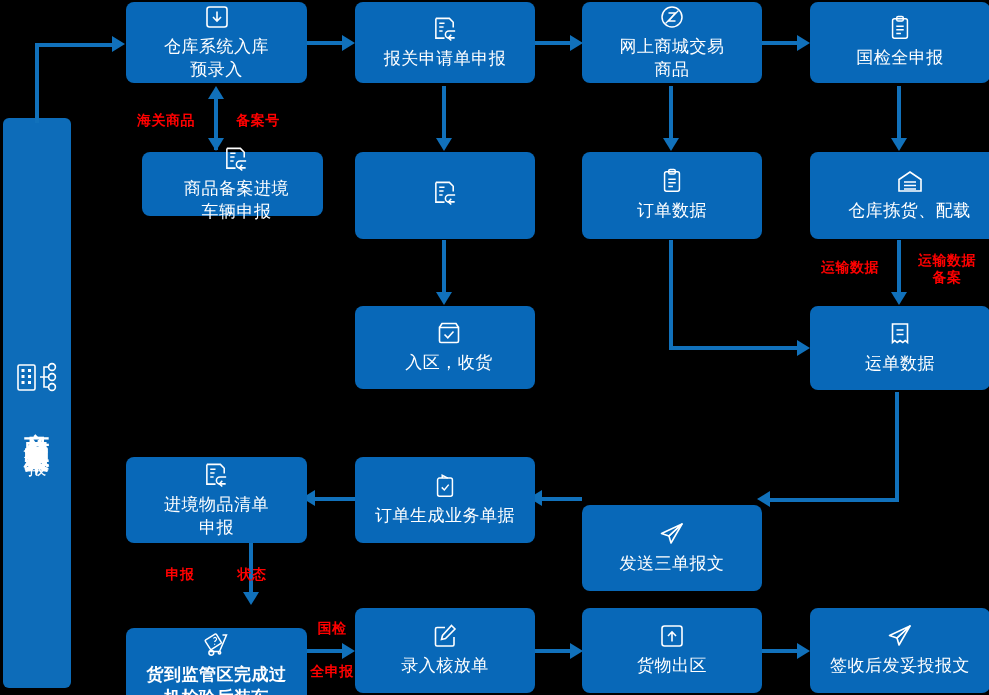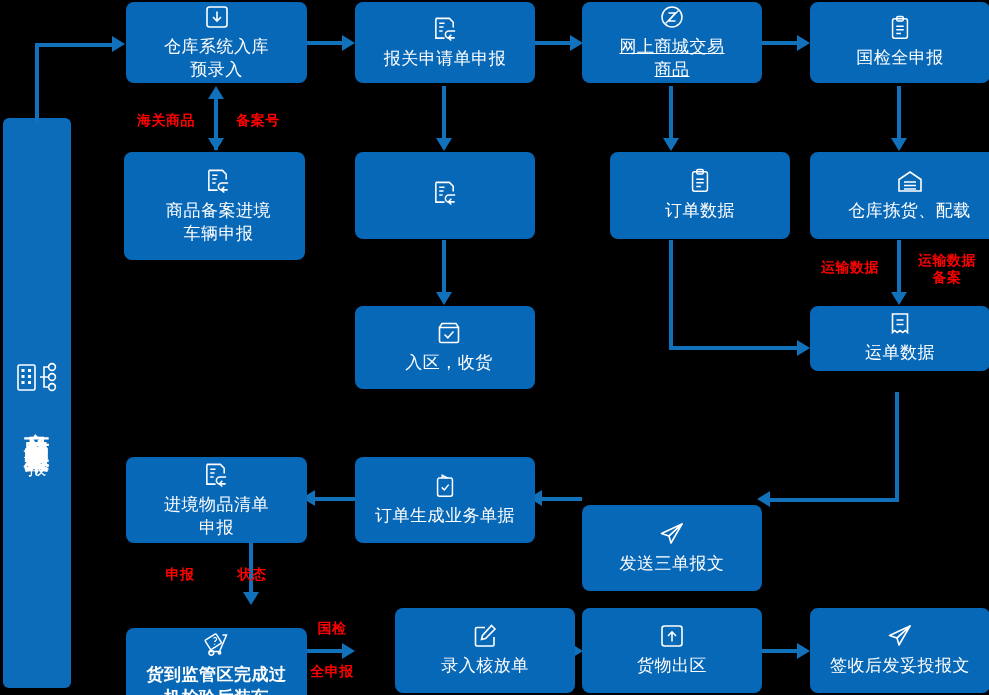--- a/index.html
+++ b/index.html
@@ -163,21 +163,21 @@
         <path d="M4 3.5 H18 L22 7.5 V13"></path>
         <path d="M4 3.5 V24 H13"></path>
         <path d="M7.5 8.5 H13 M7.5 12.5 H12 M7.5 16.5 H11"></path>
         <path d="M24 16.5 H17.5 A3.6 3.6 0 0 0 17.5 23.7 H23.5"></path>
         <path d="M20 20.5 L17 23.7 L20 26.5"></path>
       </svg>
     </span>
     <span class="n-label">报关申请单申报</span>
   </div>
 
-  <div class="node" style="left:582px;top:2px;width:180px;height:81px;text-decoration:underline;">
+  <div class="node" style="left:582px;top:2px;width:180px;height:81px;">
     <span class="n-icon">
       <svg width="26" height="26" viewBox="0 0 26 26" fill="none" stroke="#fff" stroke-width="1.5">
         <circle cx="13" cy="13" r="10"></circle>
         <path d="M9.5 9 H16.5 L9.5 17 H16.5" stroke-width="1.5"></path>
         <path d="M6.5 19.5 L19.5 6.5" stroke-width="1.2"></path>
       </svg>
     </span>
     <span class="n-label">网上商城交易
 商品</span>
   </div>
@@ -186,21 +186,21 @@
     <span class="n-icon">
       <svg width="24" height="26" viewBox="0 0 24 28" fill="none" stroke="#fff" stroke-width="1.6">
         <rect x="4" y="4" width="16" height="21" rx="2"></rect>
         <rect x="8.5" y="1.5" width="7" height="5" rx="1.5"></rect>
         <path d="M8 12 H16 M8 16 H16 M8 20 H13"></path>
       </svg>
     </span>
     <span class="n-label">国检全申报</span>
   </div>
 
-  <div class="node" style="left:124px;top:152px;width:181px;height:108px;padding-left:12px;">
+  <div class="node" style="left:142px;top:152px;width:181px;height:64px;padding-left:12px;">
     <span class="n-icon">
       <svg width="27" height="27" viewBox="0 0 28 28" fill="none" stroke="#fff" stroke-width="1.6">
         <path d="M4 3.5 H18 L22 7.5 V13"></path>
         <path d="M4 3.5 V24 H13"></path>
         <path d="M7.5 8.5 H13 M7.5 12.5 H12 M7.5 16.5 H11"></path>
         <path d="M24 16.5 H17.5 A3.6 3.6 0 0 0 17.5 23.7 H23.5"></path>
         <path d="M20 20.5 L17 23.7 L20 26.5"></path>
       </svg>
     </span>
     <span class="n-label">商品备案进境
@@ -212,21 +212,21 @@
       <svg width="27" height="27" viewBox="0 0 28 28" fill="none" stroke="#fff" stroke-width="1.6">
         <path d="M4 3.5 H18 L22 7.5 V13"></path>
         <path d="M4 3.5 V24 H13"></path>
         <path d="M7.5 8.5 H13 M7.5 12.5 H12 M7.5 16.5 H11"></path>
         <path d="M24 16.5 H17.5 A3.6 3.6 0 0 0 17.5 23.7 H23.5"></path>
         <path d="M20 20.5 L17 23.7 L20 26.5"></path>
       </svg>
     </span>
   </div>
 
-  <div class="node" style="left:582px;top:152px;width:180px;height:87px;margin-left:28px;">
+  <div class="node" style="left:582px;top:152px;width:180px;height:87px;">
     <span class="n-icon">
       <svg width="24" height="26" viewBox="0 0 24 28" fill="none" stroke="#fff" stroke-width="1.6">
         <rect x="4" y="4" width="16" height="21" rx="2"></rect>
         <rect x="8.5" y="1.5" width="7" height="5" rx="1.5"></rect>
         <path d="M8 12 H16 M8 16 H16 M8 20 H13"></path>
       </svg>
     </span>
     <span class="n-label">订单数据</span>
   </div>
 
@@ -244,21 +244,21 @@
     <span class="n-icon">
       <svg width="26" height="26" viewBox="0 0 26 26" fill="none" stroke="#fff" stroke-width="1.6">
         <path d="M3.5 7.5 H22.5 V21 A1.5 1.5 0 0 1 21 22.5 H5 A1.5 1.5 0 0 1 3.5 21 Z"></path>
         <path d="M3.5 7.5 L6 3.5 H20 L22.5 7.5"></path>
         <path d="M8.5 14.5 L11.8 17.8 L17.5 11.5"></path>
       </svg>
     </span>
     <span class="n-label">入区，收货</span>
   </div>
 
-  <div class="node" style="left:810px;top:306px;width:180px;height:65px;font-family:Liberation Mono, monospace;">
+  <div class="node" style="left:810px;top:306px;width:180px;height:84px;">
     <span class="n-icon">
       <svg width="24" height="26" viewBox="0 0 24 26" fill="none" stroke="#fff" stroke-width="1.6">
         <path d="M4.5 3 H19.5 V21.5 L17.2 19.5 L14.8 21.5 L12 19.5 L9.2 21.5 L6.8 19.5 L4.5 21.5 Z"></path>
         <path d="M8.5 9 H15.5 M8.5 13.5 H15.5"></path>
       </svg>
     </span>
     <span class="n-label">运单数据</span>
   </div>
 
   <div class="node" style="left:126px;top:457px;width:181px;height:86px;">
@@ -303,21 +303,21 @@
         <path d="M11.5 6.5 a1.6 1.6 0 1 1 2.2 2 c-.7 .6 -1 .9 -1 1.6 M12.6 11.8 v.9" stroke-width="1.2"></path>
         <path d="M20.5 3 H24.5 L17.5 19.5 H7.5"></path>
         <circle cx="9.3" cy="20.8" r="2.4"></circle>
         <circle cx="17.5" cy="20.8" r="1.2"></circle>
       </svg>
     </span>
     <span class="n-label">货到监管区完成过
 机检验后装车</span>
   </div>
 
-  <div class="node" style="left:355px;top:608px;width:180px;height:85px;margin-left:40px;">
+  <div class="node" style="left:355px;top:608px;width:180px;height:85px;">
     <span class="n-icon">
       <svg width="26" height="26" viewBox="0 0 26 26" fill="none" stroke="#fff" stroke-width="1.6">
         <path d="M22 14 V21.5 A1.5 1.5 0 0 1 20.5 23 H5 A1.5 1.5 0 0 1 3.5 21.5 V6 A1.5 1.5 0 0 1 5 4.5 H13"></path>
         <path d="M19.5 2.5 L23 6 L13.5 15.5 L9.5 16.5 L10.5 12.5 Z"></path>
       </svg>
     </span>
     <span class="n-label">录入核放单</span>
   </div>
 
   <div class="node" style="left:810px;top:608px;width:180px;height:85px;">

